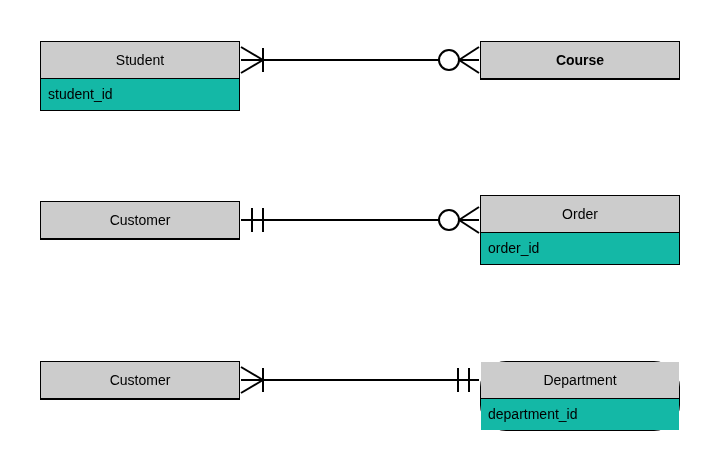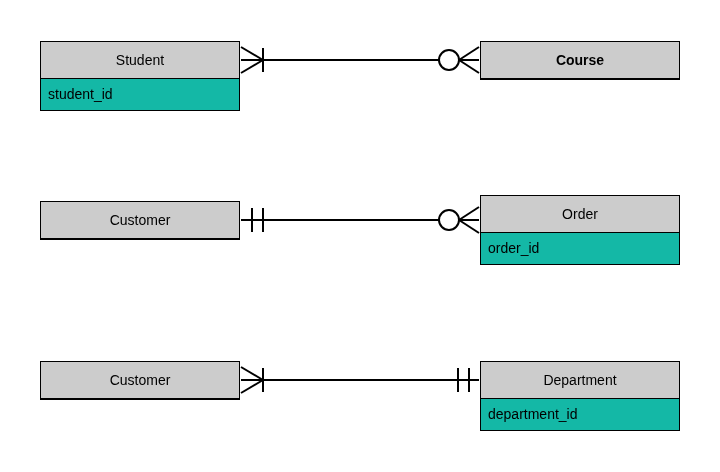--- a/index.html
+++ b/index.html
@@ -55,21 +55,21 @@
     padding-left: 7px;
     font-size: 14px;
     color: #000000;
     box-sizing: border-box;
   }
   .ent-student    { left: 40px;  top: 41px;  }
   .ent-course     { left: 480px; top: 41px; font-weight: bold;  }
   .ent-customer   { left: 40px;  top: 201px; }
   .ent-order      { left: 480px; top: 195px; }
   .ent-employee   { left: 40px;  top: 361px; }
-  .ent-department { left: 480px; top: 361px; }
+  .ent-department { left: 480px; top: 361px; border-radius: 26px; }
 </style>
 </head>
 <body>
 
 <div id="diagram-canvas">
 
   <svg class="er-svg" viewBox="0 0 720 472" xmlns="http://www.w3.org/2000/svg">
 
     <g>
 

